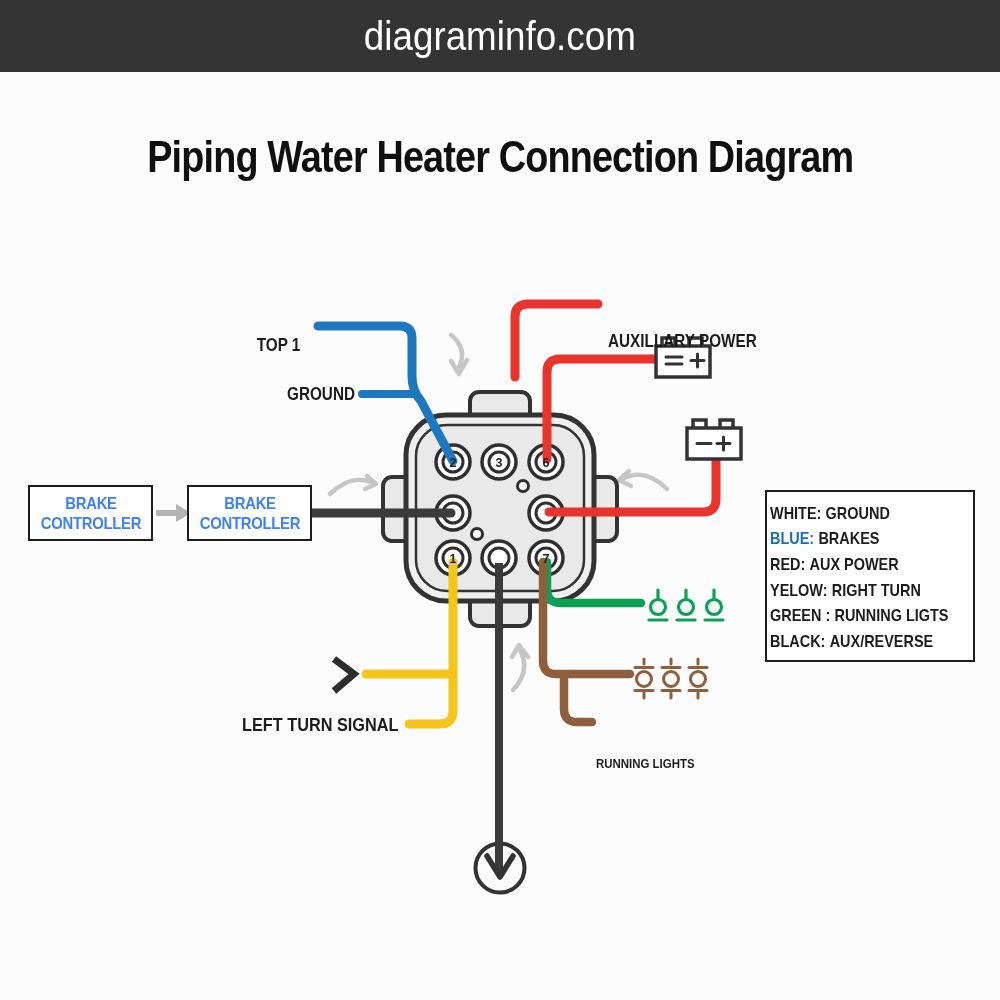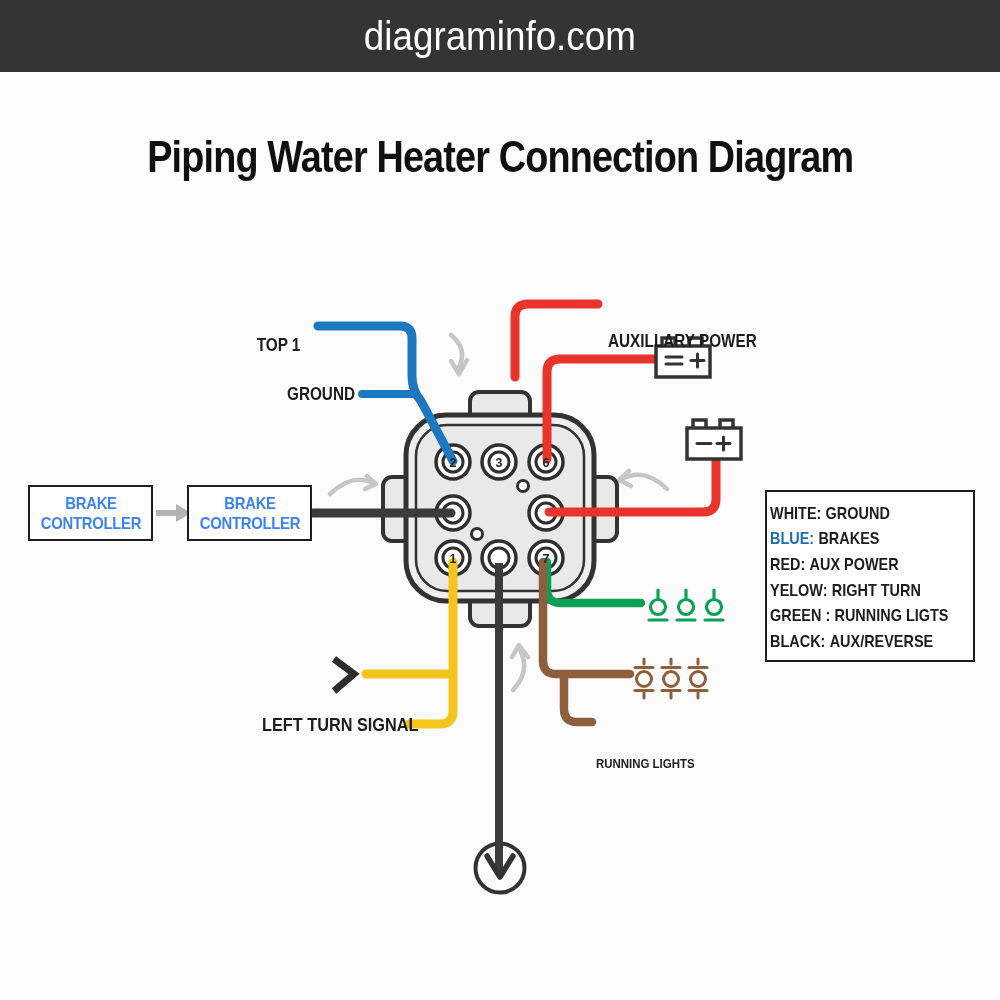--- a/index.html
+++ b/index.html
@@ -233,21 +233,21 @@
 
   <div class="lbl ralign" style="left:200px;top:336px;width:100px;">
     <span class="cond cond-r">TOP 1</span>
   </div>
   <div class="lbl ralign" style="left:245px;top:385px;width:110px;">
     <span class="cond cond-r">GROUND</span>
   </div>
   <div class="lbl" style="left:608px;top:296px;margin-top:36px;">
     <span class="cond">AUXILLARY POWER</span>
   </div>
-  <div class="lbl" style="left:262px;top:716px;font-size:18.5px;">
+  <div class="lbl" style="left:242px;top:716px;font-size:18.5px;">
     <span class="cond" style="transform:scaleX(.88);">LEFT TURN SIGNAL</span>
   </div>
   <div class="lbl" style="left:596px;top:757px;font-size:13px;">
     <span class="cond" style="transform:scaleX(.88);">RUNNING LIGHTS</span>
   </div>
 
   <div class="bc-box" style="left:28px;top:485px;">
     <span class="txt">BRAKE CONTROLLER</span>
   </div>
   <div class="bc-box" style="left:187px;top:485px;">

